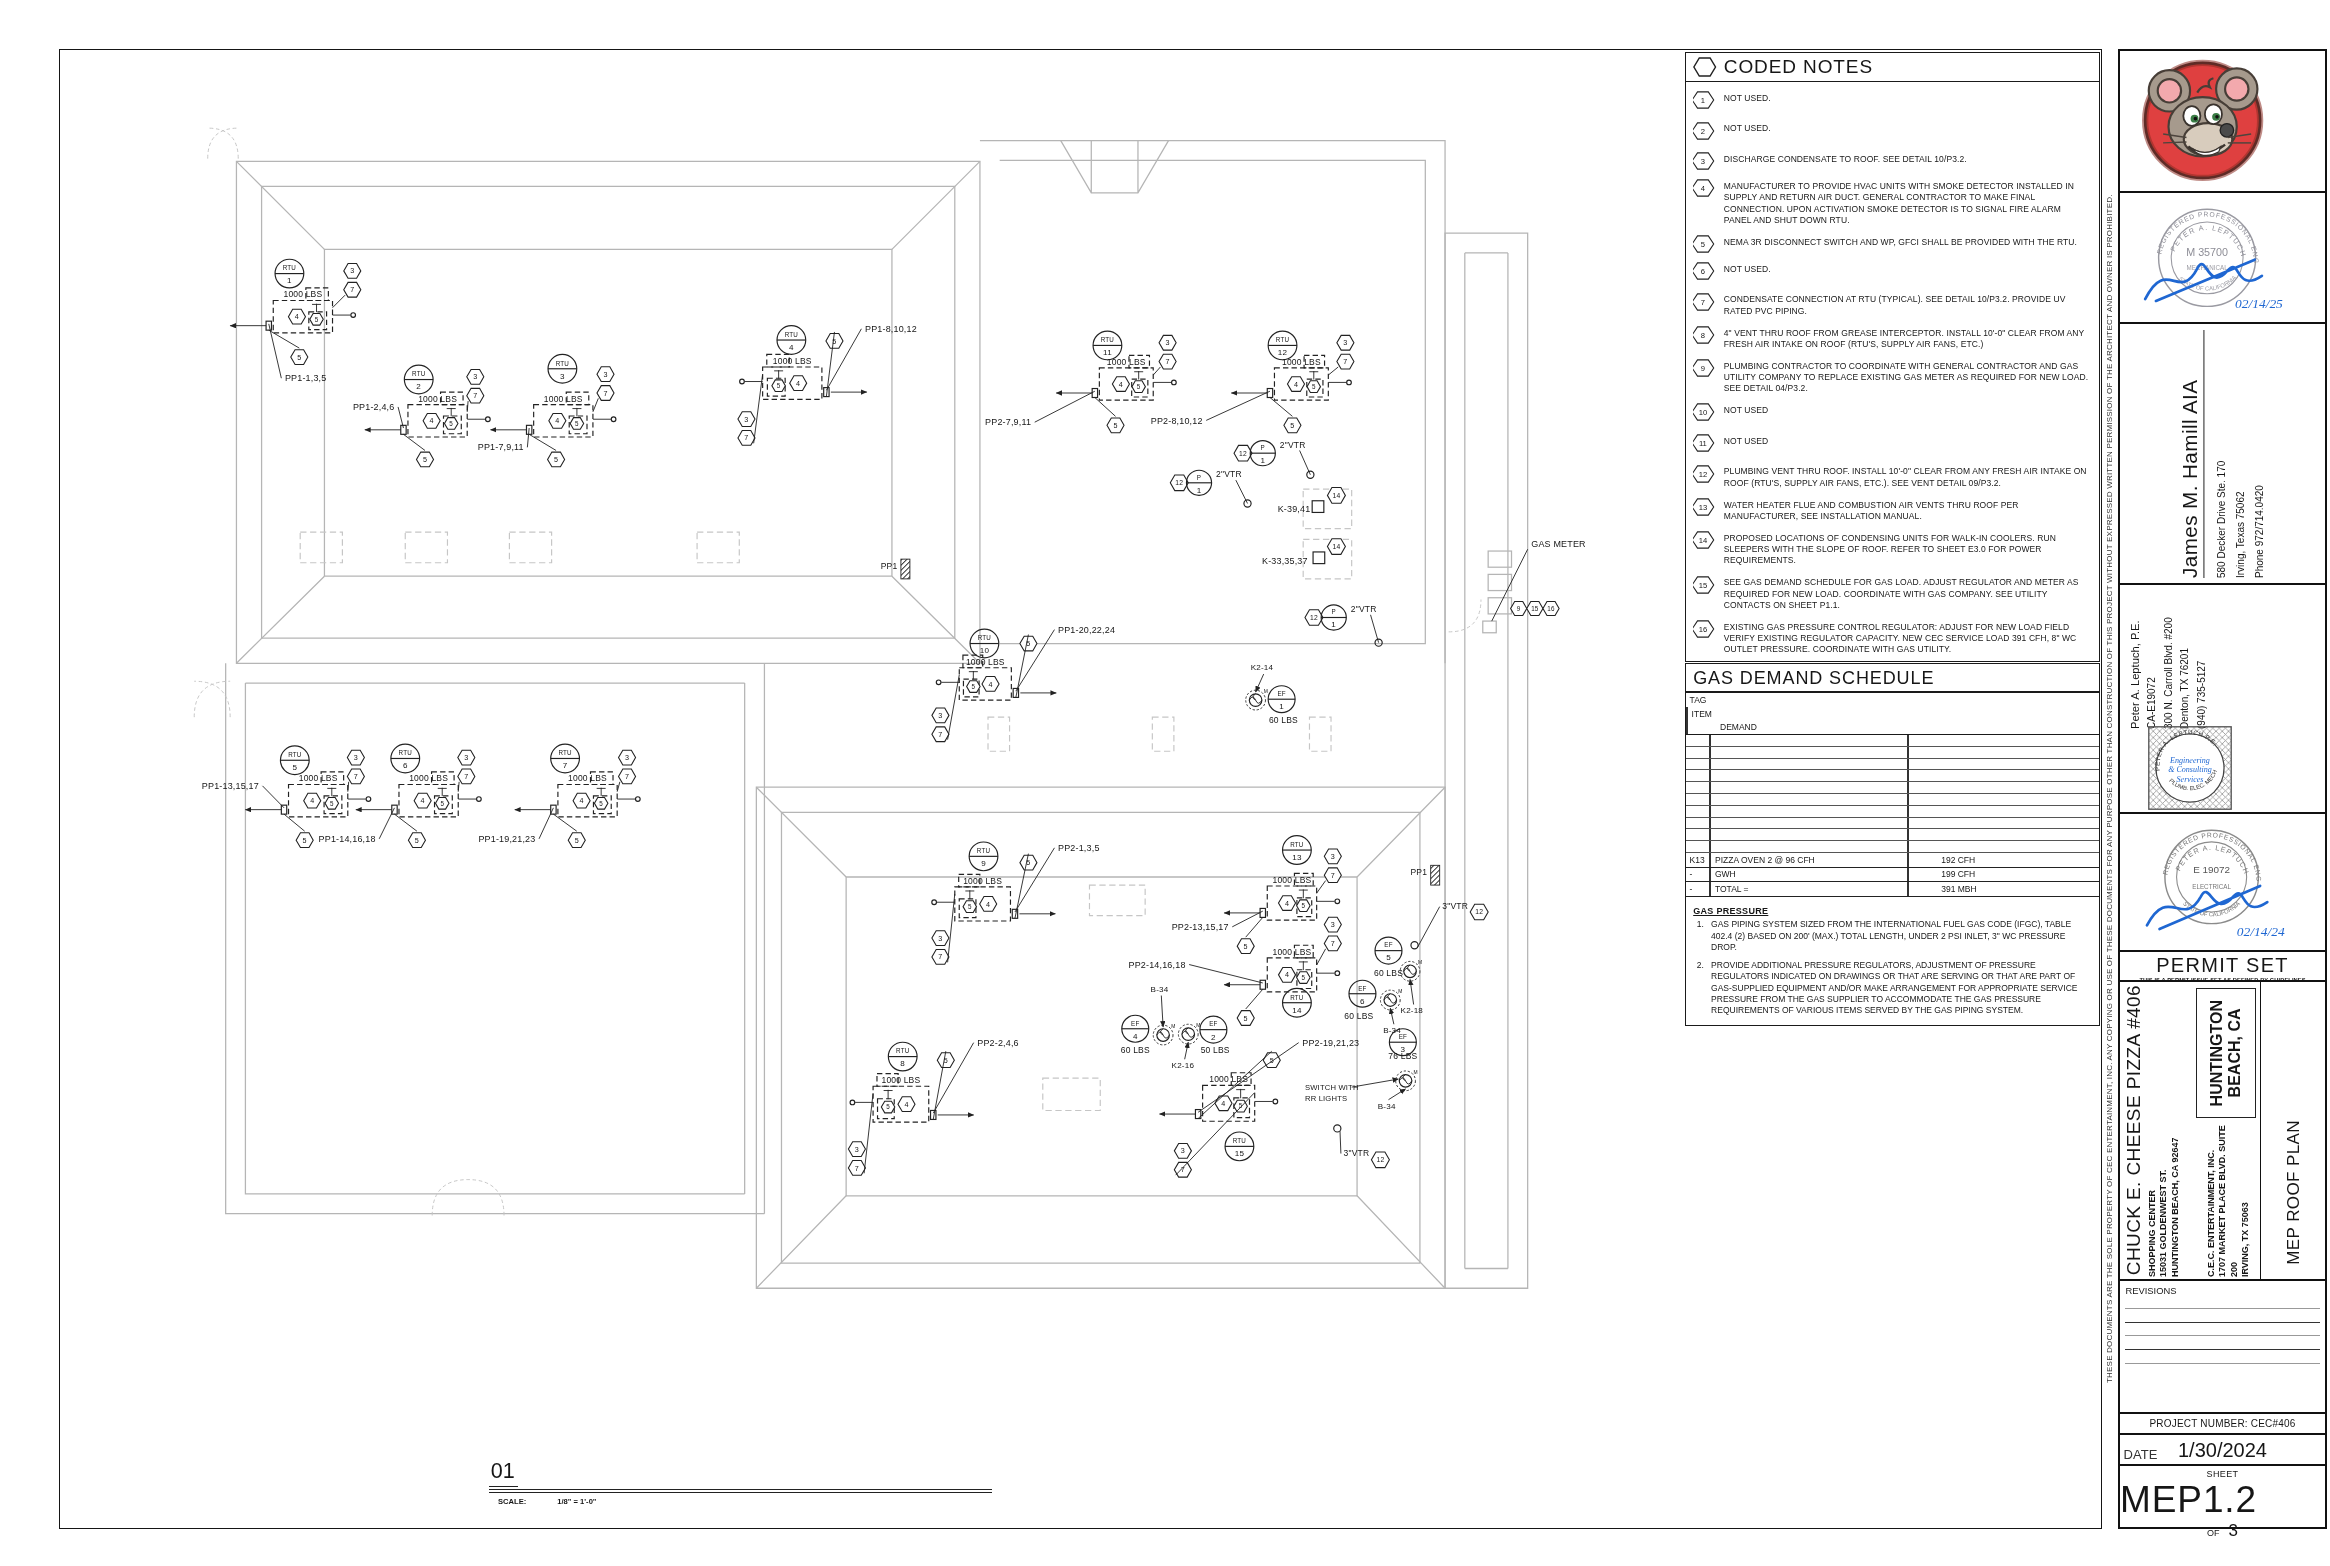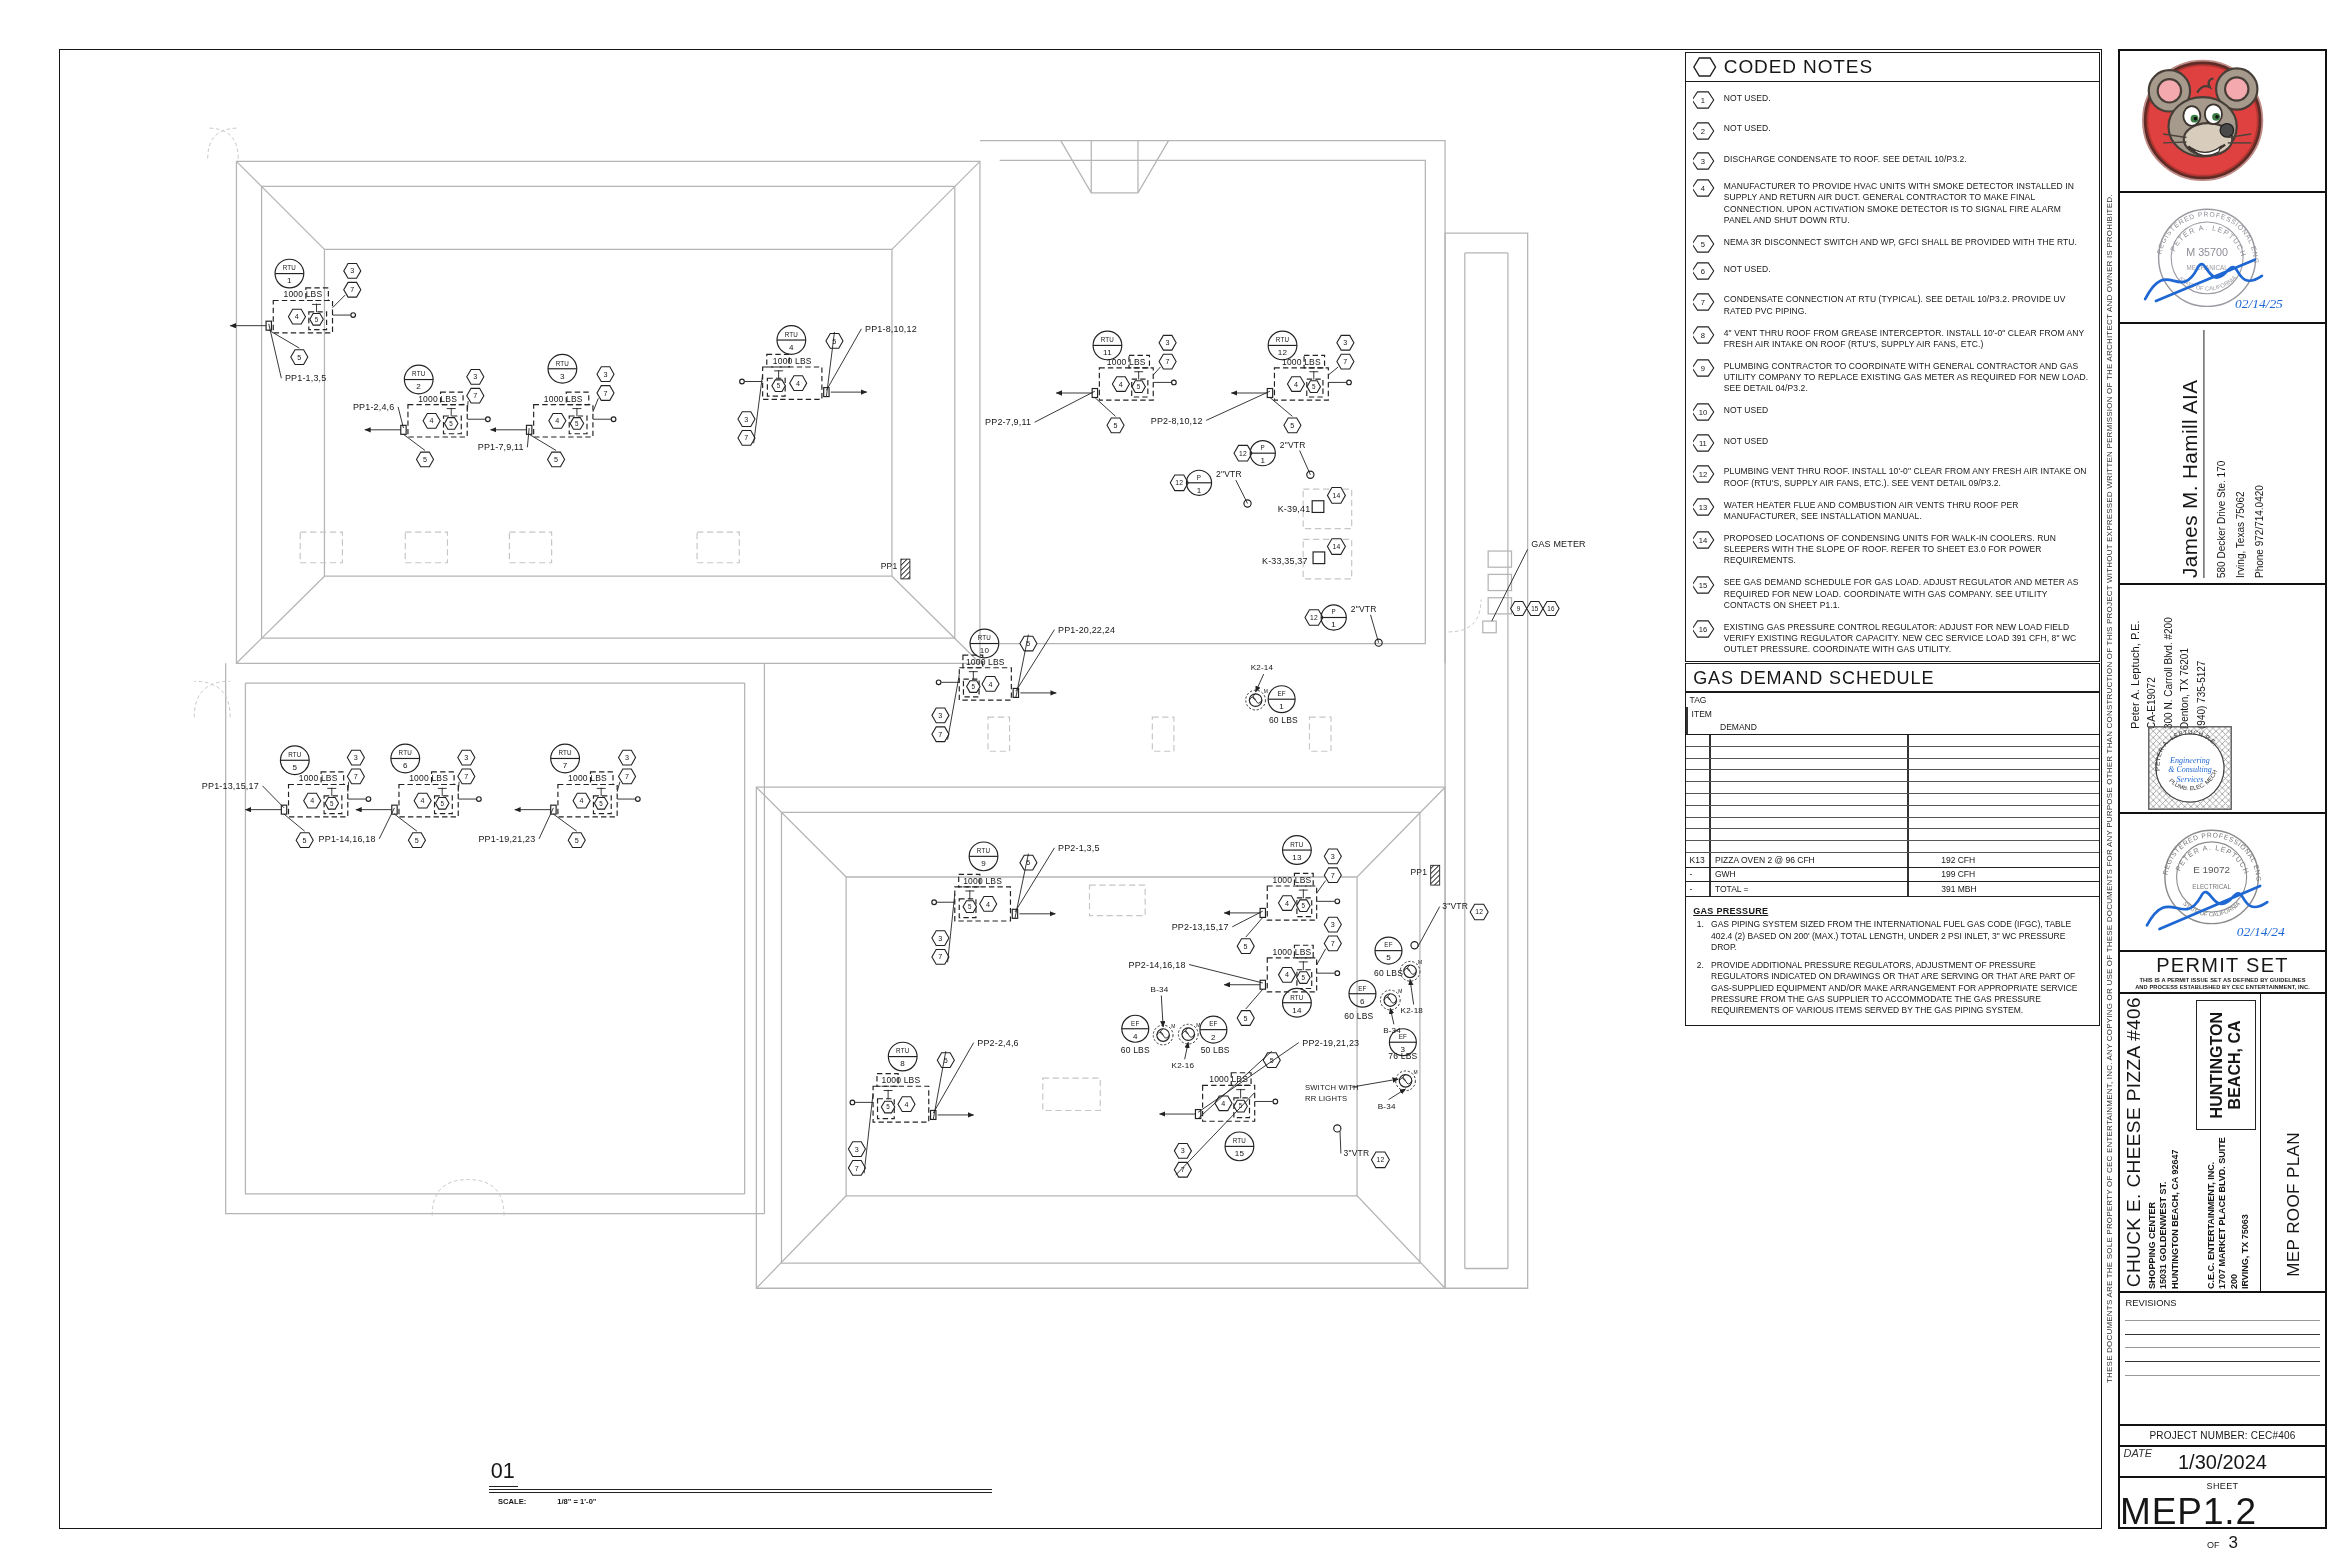--- a/index.html
+++ b/index.html
@@ -61,21 +61,21 @@
   .proj-addr{position:absolute;left:27px;top:135px;width:38px;height:160px;font-weight:bold;font-size:9px;line-height:1.25;}
   .proj-own{position:absolute;left:86px;top:135px;width:36px;height:160px;font-weight:bold;font-size:9px;line-height:1.25;}
   .citybox{position:absolute;left:76px;top:6.3px;width:58px;height:128px;border:1.4px solid #222;display:flex;align-items:center;justify-content:center;}
   .citybox .vtext{font-size:16px;font-weight:bold;line-height:1.15;text-align:center;}
   .proj-div{position:absolute;left:140px;top:0;height:100%;border-left:1.8px solid #111;}
   .sheet-title{position:absolute;left:142px;top:126px;width:63px;height:169px;font-size:17px;display:flex;align-items:center;justify-content:center;letter-spacing:0.4px;}
   .rev-label{font-size:9.4px;margin:3.6px 0 0 5.4px;}
   .rev-line{height:0;border-bottom:1.3px solid #333;margin:12.6px 5.4px 0 5.4px;}
   .rev-line.lt{border-bottom-color:#999;}
   .pnum{font-size:10px;text-align:center;margin-top:3.6px;letter-spacing:0.2px;}
-  .date-lbl{position:absolute;left:3.6px;top:0;font-size:11px;color:#333;font-style:italic;}
+  .date-lbl{position:absolute;left:3.6px;top:12px;font-size:13px;color:#333;}
   .date-val{font-size:20px;text-align:center;margin-top:4.5px;}
   .sheet-lbl{font-size:9px;text-align:center;margin-top:3.6px;letter-spacing:0.4px;}
   .sheet-val{font-size:37px;text-align:left;letter-spacing:0.9px;margin-top:0px;}
   .of-row{text-align:center;font-size:9px;margin-top:0px;}
   .of-row b{font-size:17px;font-weight:normal;margin-left:9px;}
   .sig{font-family:"Liberation Serif",serif;font-style:italic;fill:#1f67d2;}
 </style>
 </head>
 <body>
 
@@ -1065,21 +1065,21 @@
         <text font-size="7.5" fill="#777" letter-spacing=".8"><textPath href="#arcT3" startOffset="5%">REGISTERED PROFESSIONAL ENGINEER</textPath></text>
         <text font-size="8" fill="#777" letter-spacing="1.2"><textPath href="#arcN3" startOffset="12%">PETER A. LEPTUCH</textPath></text>
         <text x="102" y="66" font-size="11" fill="#555" text-anchor="middle">E 19072</text>
         <text x="102" y="84" font-size="7" fill="#777" text-anchor="middle">ELECTRICAL</text>
         <text font-size="6.5" fill="#777"><textPath href="#arcB3" startOffset="24%">STATE OF CALIFORNIA</textPath></text>
         <path d="M30,124 C54,78 70,128 90,92 C100,72 104,118 126,92 C140,76 134,118 164,98 M44,128 L156,80" fill="none" stroke="#1f67d2" stroke-width="3" stroke-linecap="round"></path>
         <text x="130" y="136" class="sig" font-size="15">02/14/24</text>
       </svg>
     </div>
 
-    <div class="tbs" style="height:42px">
+    <div class="tbs" style="height:30px">
       <div class="permit-title">PERMIT SET</div>
       <div class="permit-sub">THIS IS A PERMIT ISSUE SET AS DEFINED BY GUIDELINES</div>
       <div class="permit-sub">AND  PROCESS  ESTABLISHED BY CEC  ENTERTAINMENT, INC.</div>
     </div>
 
     <div class="tbs" style="height:299px">
       <div class="proj-name">
           <span class="vtext">CHUCK E. CHEESE PIZZA  #406</span>
         </div>
       <div class="proj-addr vtext" id="proj-addr">

